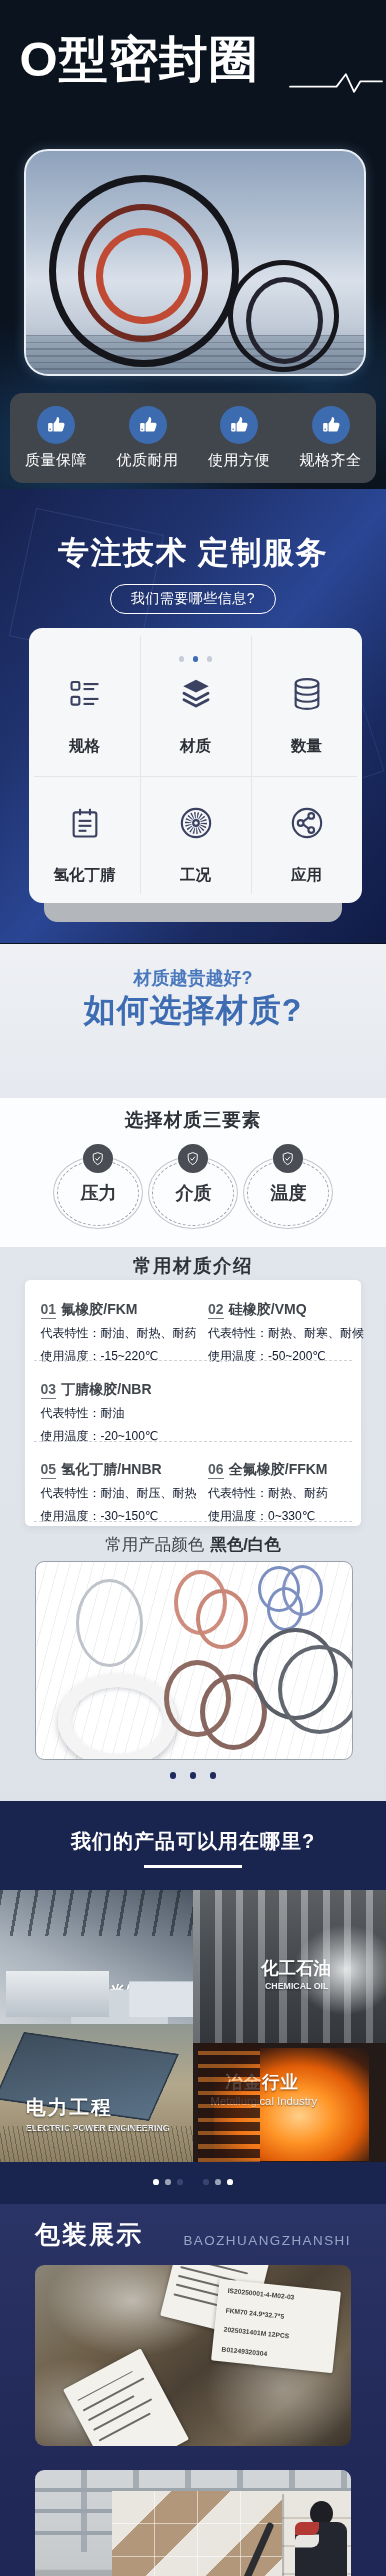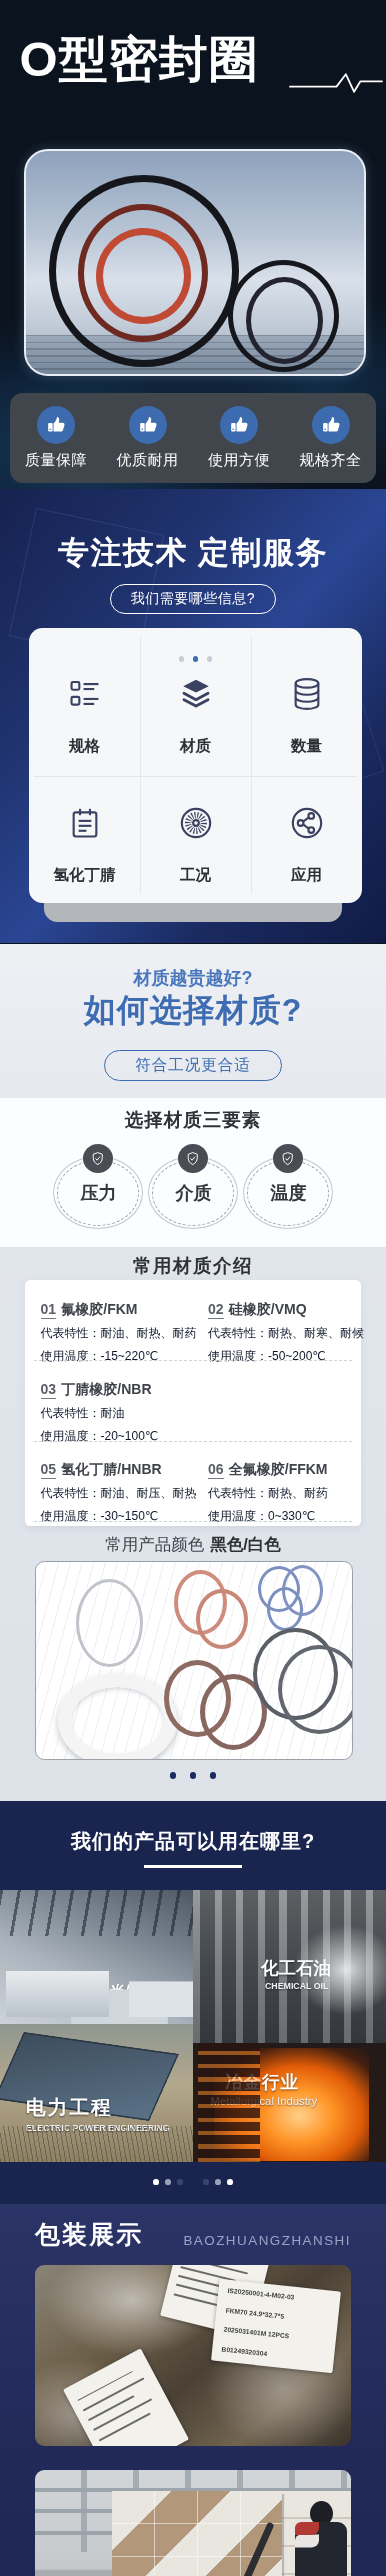--- a/index.html
+++ b/index.html
@@ -302,21 +302,20 @@
           </svg>
         <div class="lbl">应用</div>
       </div>
     </div>
   </section>
   <div class="abs under-card"></div>
 
   <section class="abs light">
     <div class="abs mc-sub">材质越贵越好?</div>
     <div class="abs mc-title">如何选择材质?</div>
-    <div class="abs mc-pill">符合工况更合适</div>
 
     <div class="abs white-band"></div>
     <div class="abs factors-title">选择材质三要素</div>
 
     <div class="factor" style="left:53px;">
       <div class="ring2"></div>
       <div class="shield">
         <svg viewBox="0 0 48 48" fill="none" stroke="#ffffff" stroke-width="3">
             <path d="M24 5 L38 10 V21 C38 31 32.5 38 24 42 C15.5 38 10 31 10 21 V10 Z"></path>
             <polyline points="17,23 22,28.5 31,17.5"></polyline>

